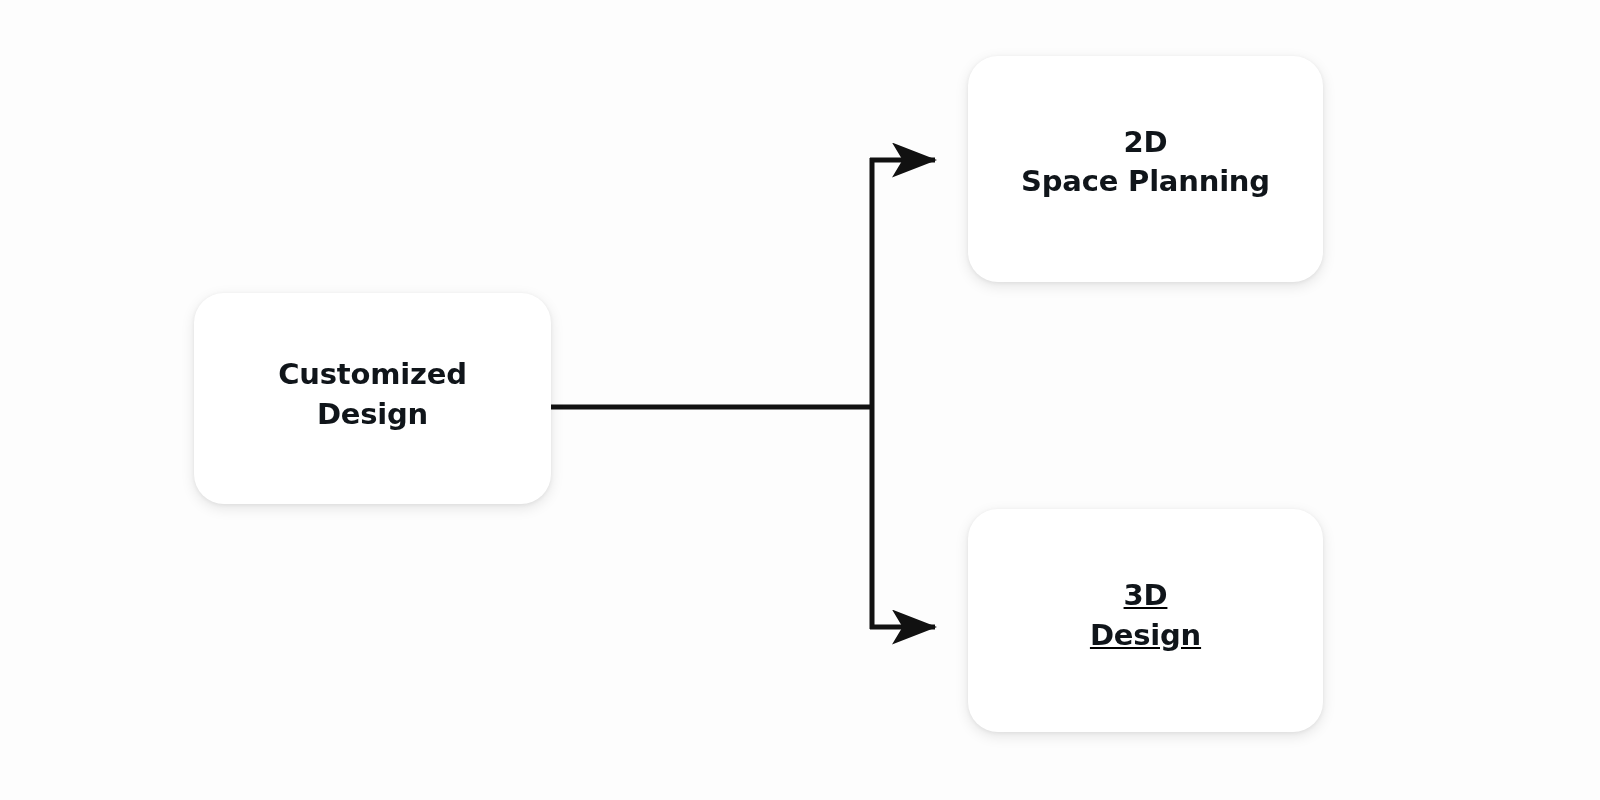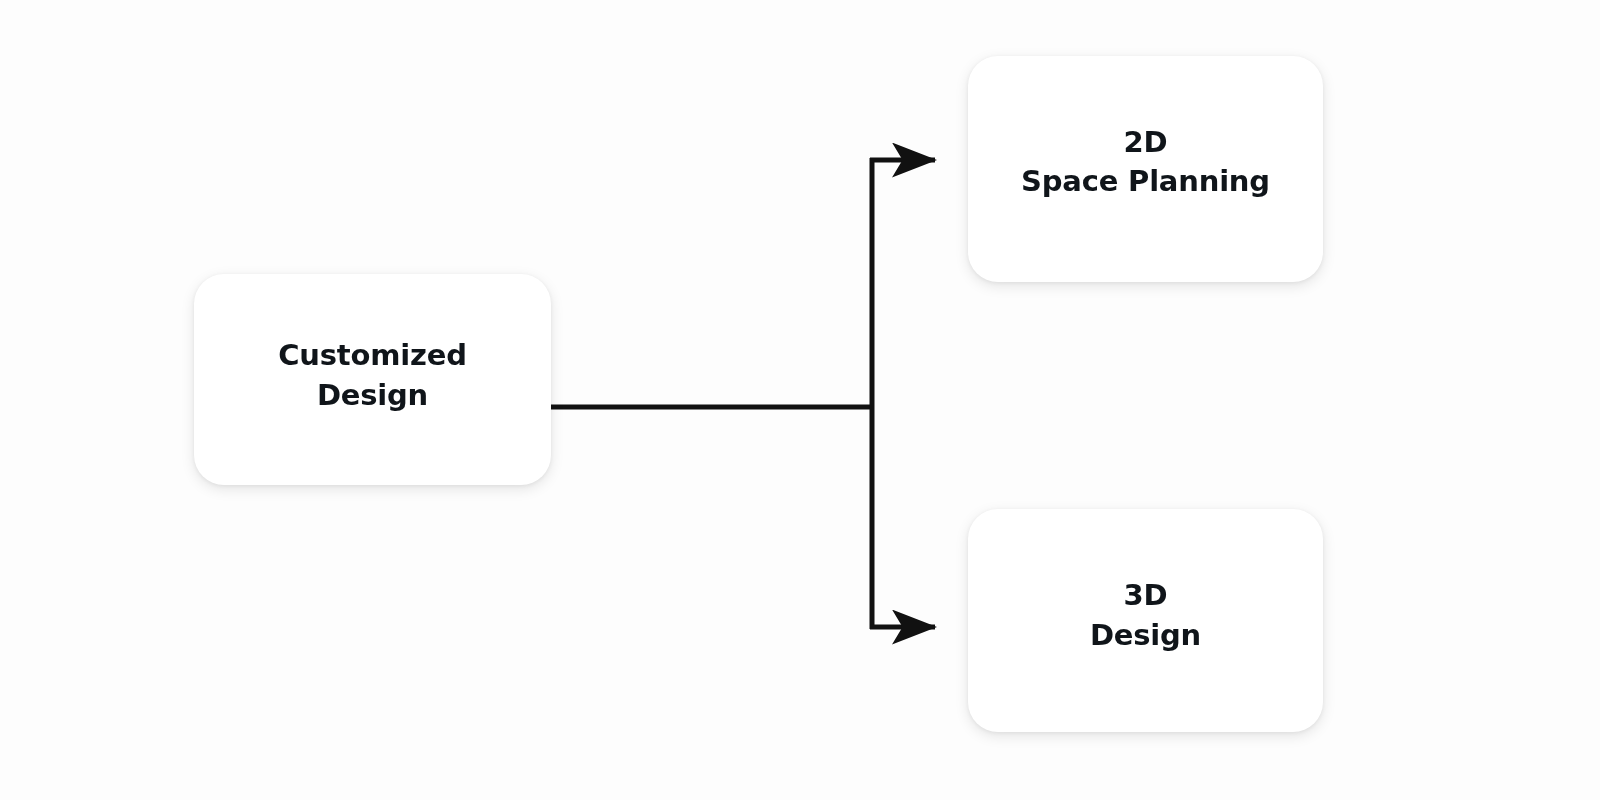--- a/index.html
+++ b/index.html
@@ -45,41 +45,42 @@
     font-weight: bold;
     line-height: 1.36;
     letter-spacing: -0.2px;
     color: #10151a;
     white-space: pre-line;
     padding: 0 14px;
   }
   
   #node-source {
     left: 166px;
-    top: 274px;
+    top: 293px;
     width: 357px;
     height: 211px;
   }
   #node-source .node-label {
     transform: translateY(-4px);
   }
   #node-2d {
     left: 940px;
     top: 56px;
     width: 355px;
     height: 226px;
   }
   #node-2d .node-label {
     transform: translateY(-7px);
   }
   #node-3d {
     left: 940px;
     top: 509px;
     width: 355px;
     height: 223px;
+    text-decoration: underline;
   }
   #node-3d .node-label {
     transform: translateY(-5px);
   }
 </style>
 </head>
 <body>
 
 <div id="canvas">
 

